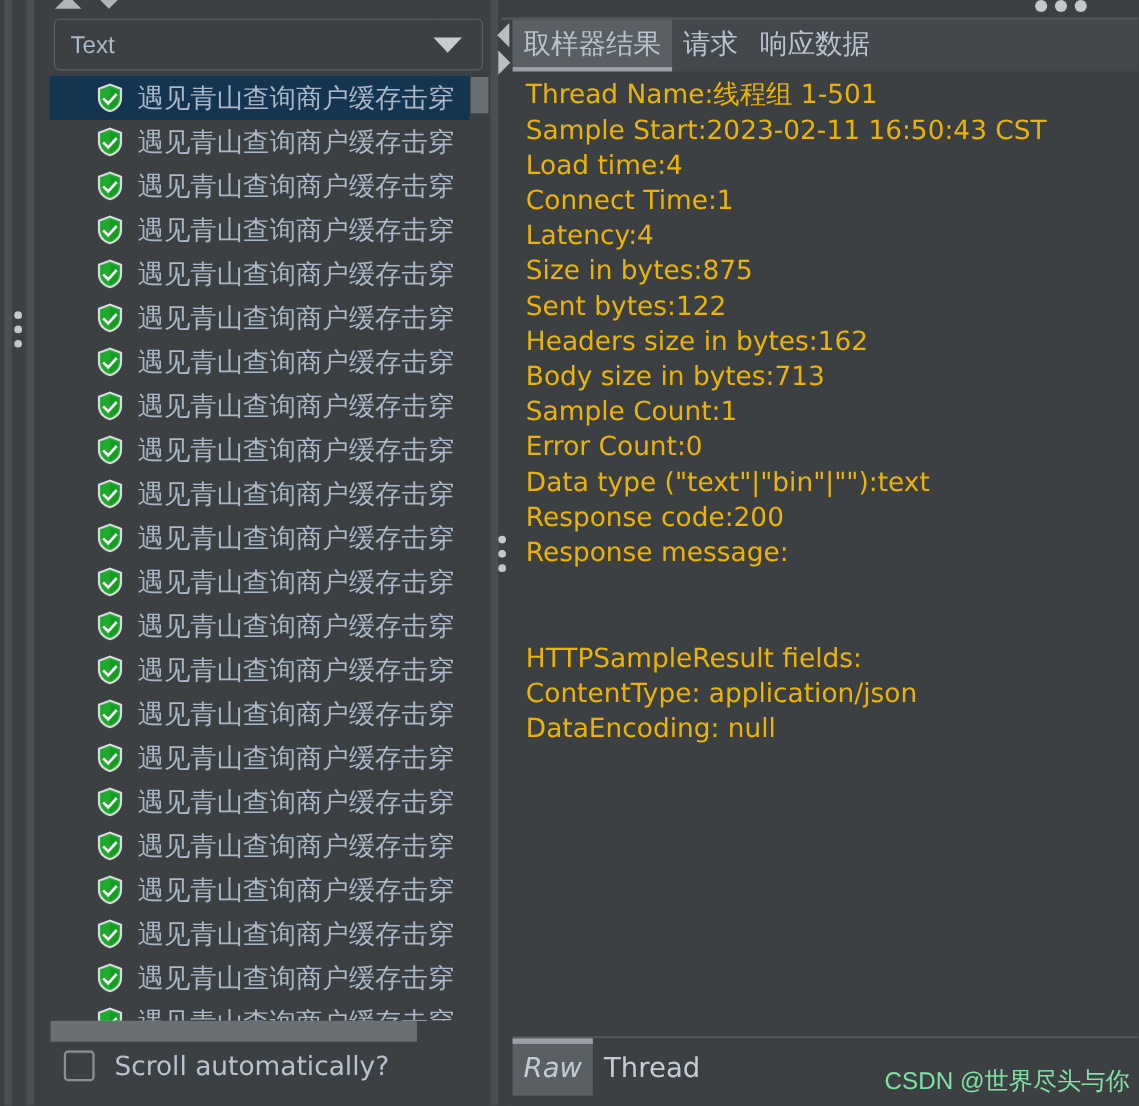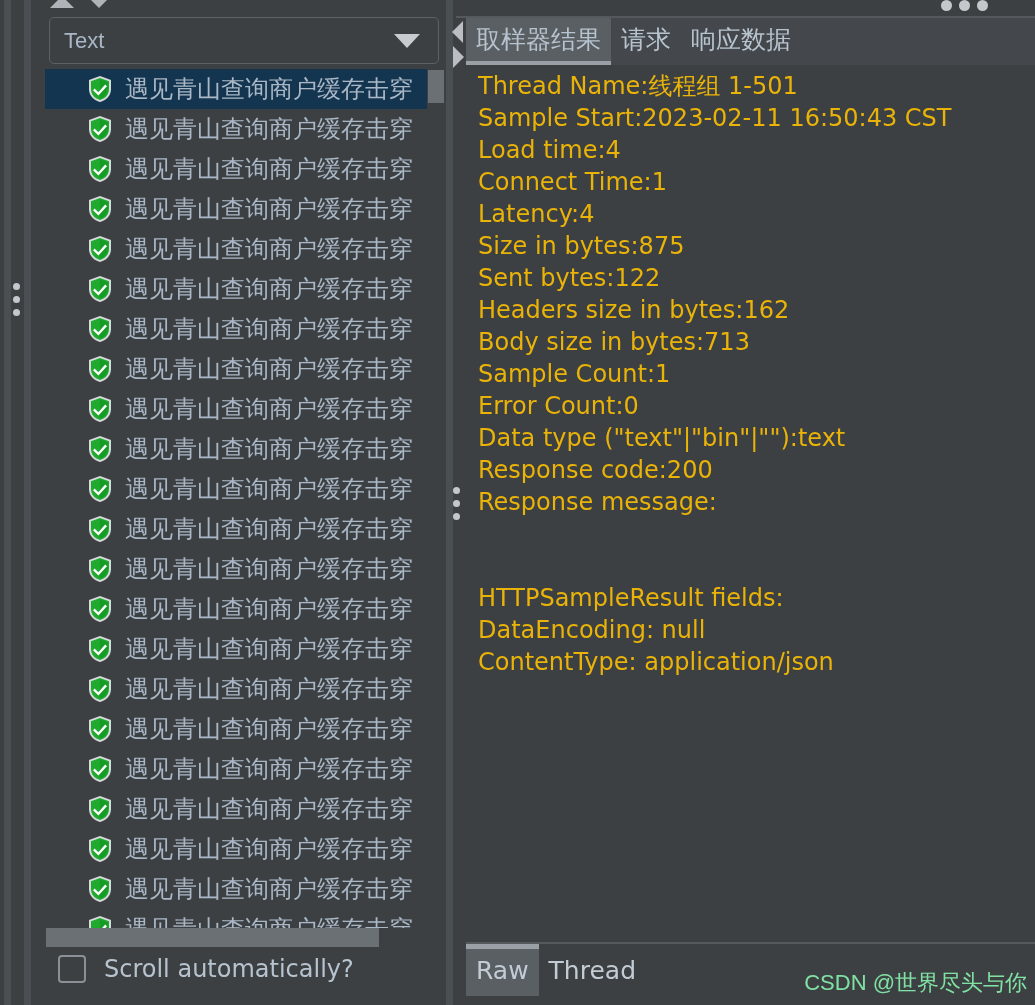--- a/index.html
+++ b/index.html
@@ -104,21 +104,21 @@
   .resline.blank{height:32px;}
 
   
   .bottom-sep{position:absolute;left:466px;top:942px;width:569px;height:2px;background:#55595d;}
   .bottombar{position:absolute;left:466px;top:944px;width:569px;height:61px;background:#3c4043;display:flex;align-items:flex-start;}
   .btab{
     height:52px;display:flex;align-items:center;padding:0 10px;
     color:#c3ccd4;font-size:25px;box-sizing:border-box;
     font-family:"DejaVu Sans","Liberation Sans",sans-serif;
   }
-  .btab.active{background:#5a5f63;position:relative;}
+  .btab.active{background:#5a5f63;position:relative;font-style:italic;}
   .btab.active::before{content:"";position:absolute;left:0;right:0;top:0;height:5px;background:#9aa0a6;}
 
   .watermark{
     position:absolute;right:8px;top:968px;color:#86efac;font-size:22px;
     font-family:Liberation Sans, sans-serif;opacity:.92;
   }
 </style>
 </head>
 <body>
 
@@ -443,22 +443,22 @@
       <div class="resline">Headers size in bytes:162</div>
       <div class="resline">Body size in bytes:713</div>
       <div class="resline">Sample Count:1</div>
       <div class="resline">Error Count:0</div>
       <div class="resline">Data type ("text"|"bin"|""):text</div>
       <div class="resline">Response code:200</div>
       <div class="resline">Response message:</div>
       <div class="resline blank"></div>
       <div class="resline blank"></div>
       <div class="resline">HTTPSampleResult fields:</div>
+      <div class="resline">ContentType: application/json</div>
       <div class="resline">DataEncoding: null</div>
-      <div class="resline">ContentType: application/json</div>
     </div>
 
   <div class="bottom-sep"></div>
   <div class="bottombar" id="bottom-tabs">
       <div class="btab active">Raw</div>
       <div class="btab">Thread</div>
     </div>
 
   <div class="watermark">CSDN @世界尽头与你</div>
 </div>

